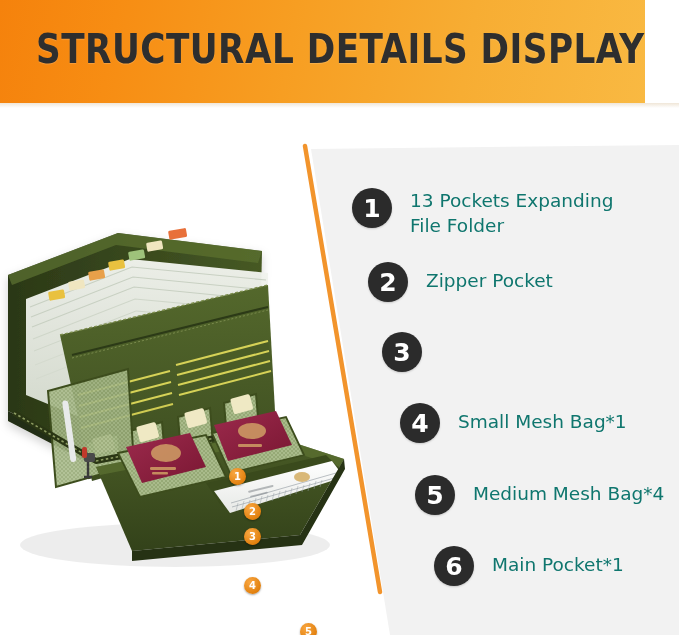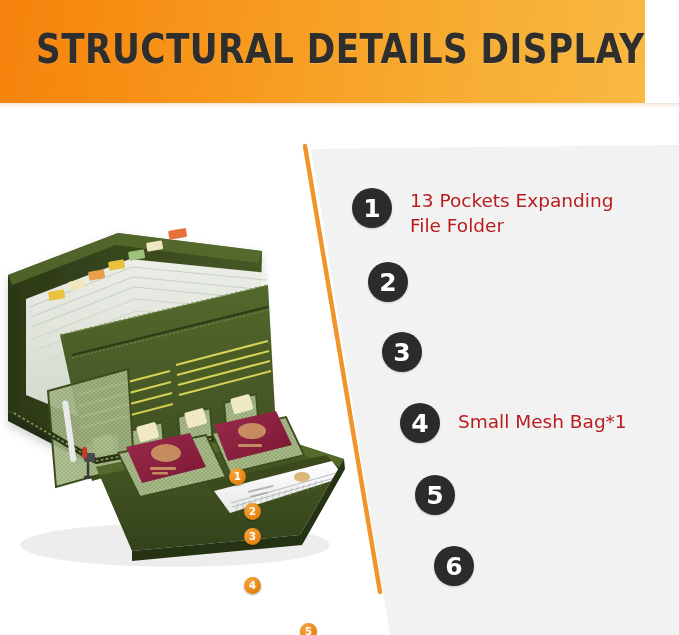--- a/index.html
+++ b/index.html
@@ -45,21 +45,21 @@
   .badge-dark{
     width:40px;height:40px;border-radius:50%;
     background:#2b2b2b;
     display:flex;align-items:center;justify-content:center;
     color:#ffffff;font-size:25px;font-weight:bold;line-height:1;
     font-family:"DejaVu Sans","Liberation Sans",sans-serif;
     flex:0 0 auto;
     box-shadow:0 1px 2px rgba(0,0,0,.18);
   }
   .row-label{
-    margin-left:18px;color:#b91c1c;
+    margin-left:18px;color:#0f766e;
     font-size:18.5px;line-height:25px;
     font-family:"DejaVu Sans","Liberation Sans",sans-serif;
     white-space:pre-line;padding-top:6px;
   }
   #row-1{left:352px;top:188px;}
   #row-2{left:368px;top:262px;}
   #row-3{left:382px;top:332px;}
   #row-4{left:400px;top:403px;}
   #row-5{left:415px;top:475px;}
   #row-6{left:434px;top:546px;}
@@ -313,32 +313,35 @@
   </div>
 
   <div class="list-row" id="row-1">
     <div class="badge-dark">1</div>
     <div class="row-label">13 Pockets Expanding
 File Folder</div>
   </div>
 
   <div class="list-row" id="row-2">
     <div class="badge-dark">2</div>
+    <div class="row-label">Zipper Pocket</div>
   </div>
 
   <div class="list-row" id="row-3">
     <div class="badge-dark">3</div>
   </div>
 
   <div class="list-row" id="row-4">
     <div class="badge-dark">4</div>
     <div class="row-label">Small Mesh Bag*1</div>
   </div>
 
   <div class="list-row" id="row-5">
     <div class="badge-dark">5</div>
+    <div class="row-label">Medium Mesh Bag*4</div>
   </div>
 
   <div class="list-row" id="row-6">
     <div class="badge-dark">6</div>
+    <div class="row-label">Main Pocket*1</div>
   </div>
 
 </div>
 
 </body></html>

